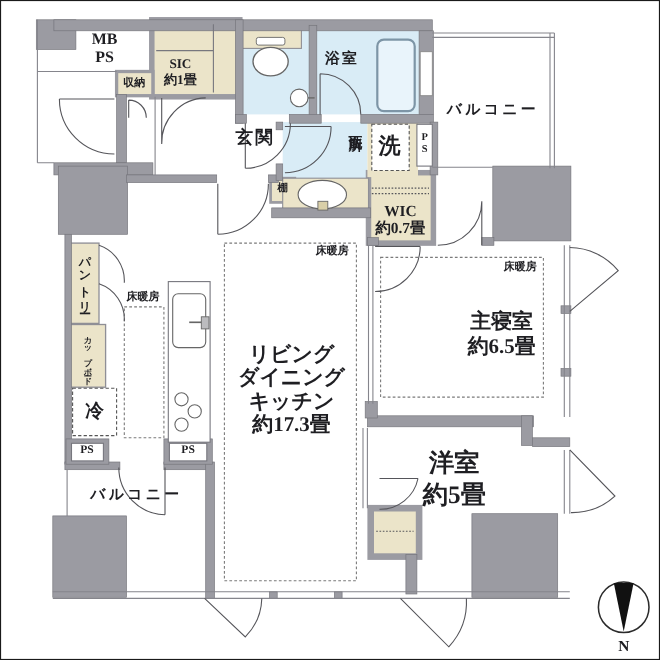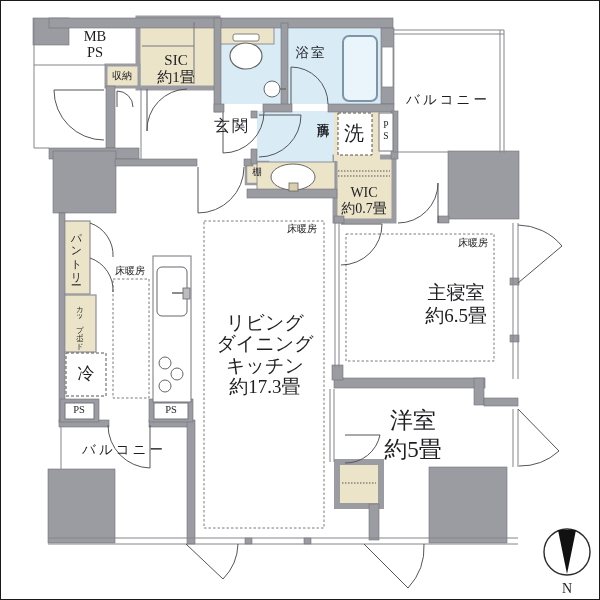--- a/index.html
+++ b/index.html
@@ -1,19 +1,19 @@
 <!DOCTYPE html>
 <html><head>
 <meta charset="utf-8">
 <style>
   html,body{margin:0;padding:0;background:#fff;}
   .canvas{position:relative;width:600px;height:600px;background:#fff;border:1px solid #1a1a1a;box-sizing:border-box;overflow:hidden;
           font-family:"Liberation Serif","DejaVu Serif",serif;color:#1e1e22;}
   .plan-svg{position:absolute;left:0;top:0;}
-  .lbl{position:absolute;white-space:pre-line;line-height:1.12;color:#1e1e22;text-align:center;}
+  .lbl{position:absolute;white-space:pre-line;line-height:1.12;color:#1e1e22;text-align:center;font-weight:bold;}
   .lbl.c{transform:translateX(-50%);}
   .lbl.v{writing-mode:vertical-rl;text-orientation:upright;white-space:pre;}
 </style>
 </head>
 <body>
 
 <div class="canvas">
 
 <svg class="plan-svg" width="600" height="600" viewBox="0 0 600 600">
 
@@ -149,21 +149,21 @@
   <g>
     <circle cx="566" cy="551" r="23" fill="#fff" stroke="#2b2b2b" stroke-width="1.4"></circle>
     <polygon points="557,529 575,529 566,573" fill="#111"></polygon>
   </g>
 </svg>
 
 <div>
   <div class="lbl c" style="left:94px;top:27px;font-size:14.5px;">MB
 PS</div>
   <div class="lbl c" style="left:121px;top:69px;font-size:10px;">収納</div>
-  <div class="lbl c" style="left:175px;top:51px;font-size:15px;line-height:1.15;">SIC
+  <div class="lbl c" style="left:163px;top:51px;font-size:12px;line-height:1.15;">SIC
 約1畳</div>
   <div class="lbl c" style="left:184px;top:116px;font-size:16px;letter-spacing:2px;margin-left:47px;">玄関</div>
   <div class="lbl c" style="left:310px;top:44px;font-size:13.5px;letter-spacing:2px;text-align:right;">浴室</div>
   <div class="lbl c" style="left:447px;top:91px;font-size:13.5px;letter-spacing:3px;">バルコニー</div>
   <div class="lbl v" style="left:315px;top:112px;font-size:12.5px;letter-spacing:1px;">洗面所</div>
   <div class="lbl c" style="left:353px;top:121px;font-size:20px;">洗</div>
   <div class="lbl c" style="left:385px;top:119px;font-size:9.5px;line-height:1.2;">P
 S</div>
   <div class="lbl c" style="left:256px;top:166px;font-size:9.5px;">棚</div>
   <div class="lbl c" style="left:363px;top:184px;font-size:14px;line-height:1.15;">WIC

